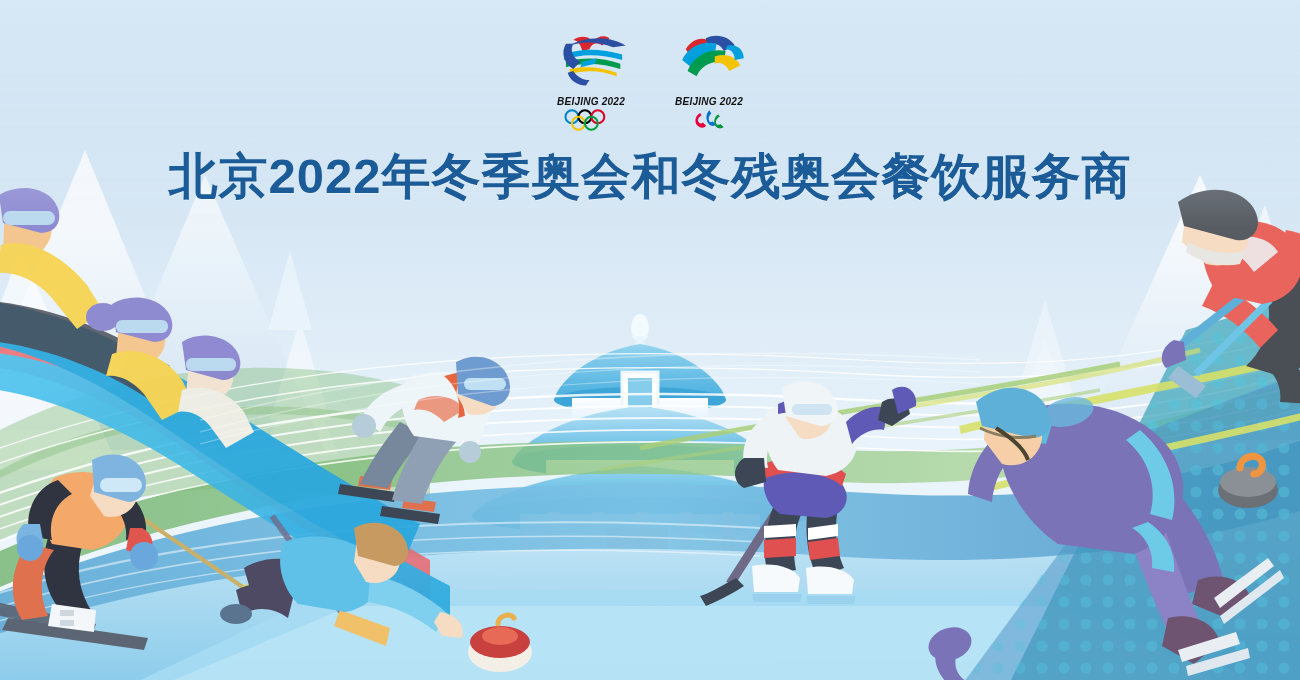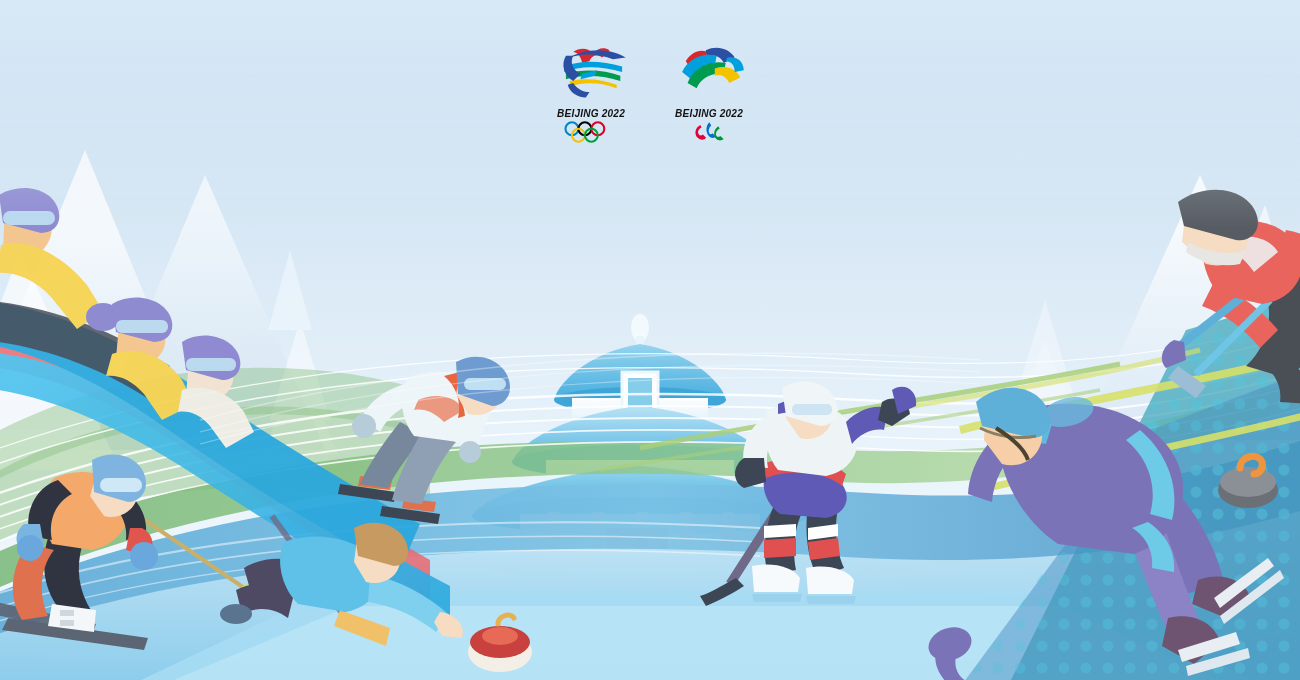--- a/index.html
+++ b/index.html
@@ -21,21 +21,21 @@
     position: absolute;
     inset: 0;
     width: 1300px;
     height: 680px;
   }
   .layer > svg { display: block; }
 
   
   #header-block {
     position: absolute;
-    left: 0; top: 12px;
+    left: 0; top: 0;
     width: 1300px;
     z-index: 40;
     text-align: center;
     pointer-events: auto;
   }
   #logo-row {
     display: flex;
     justify-content: center;
     align-items: flex-start;
     gap: 28px;
@@ -526,15 +526,16 @@
         <div class="logo-word">BEIJING 2022</div>
         <svg class="logo-rings" viewBox="0 0 100 34" xmlns="http://www.w3.org/2000/svg">
           <path d="M36 6 C28 10 26 20 32 26 C36 30 42 30 45 26 L40 21 C38 23 35 23 34 21 C31 18 33 12 38 10 Z" fill="#e4003a"></path>
           <path d="M50 2 C44 8 44 18 50 24 C53 27 58 27 60 24 L55 19 C53 21 51 21 50 19 C48 16 49 10 53 7 Z" fill="#0072ce"></path>
           <path d="M64 8 C57 12 55 22 61 28 C64 31 69 31 72 28 L67 23 C65 25 62 25 61 23 C59 20 61 14 66 12 Z" fill="#00953b"></path>
         </svg>
       </div>
 
     </div>
 
+    <h1 id="page-title">北京2022年冬季奥会和冬残奥会餐饮服务商</h1>
   </div>
 
 </div>
 
 </body></html>

